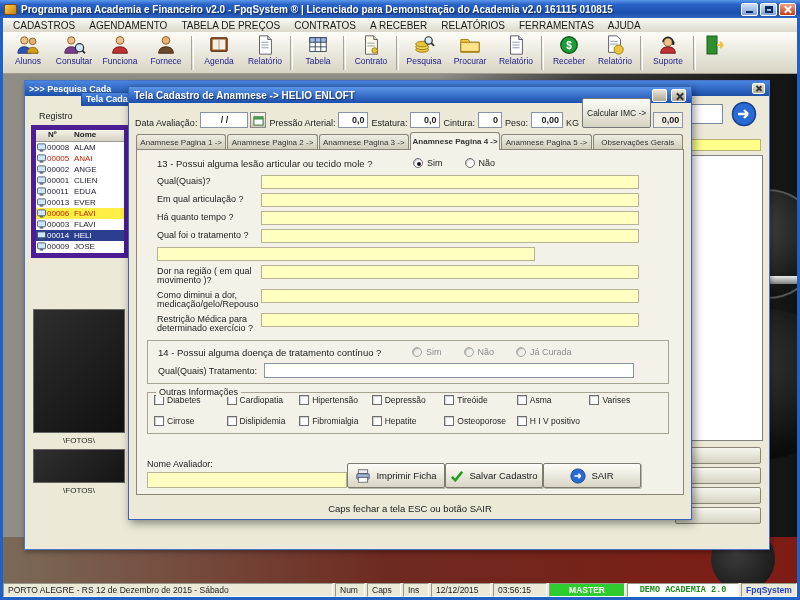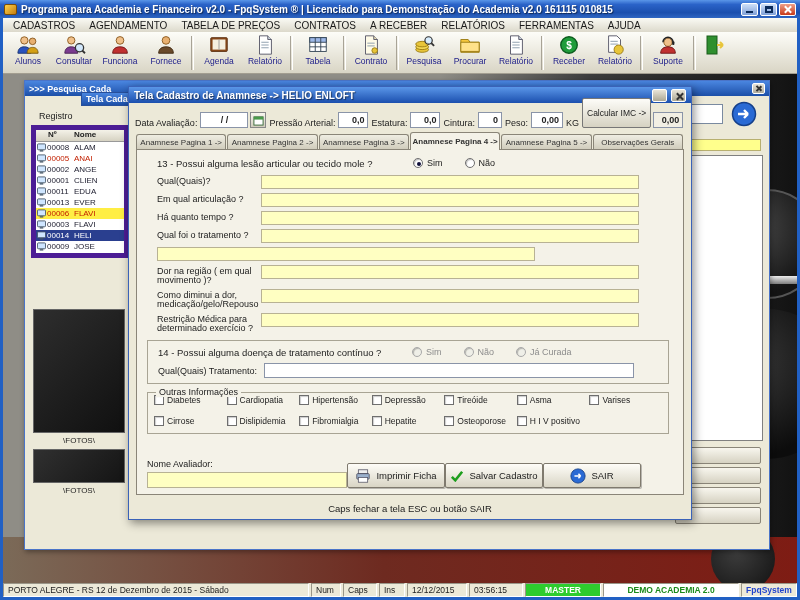--- a/index.html
+++ b/index.html
@@ -662,17 +662,17 @@
   </div>
 
   <div class="statusbar">
     <span class="sseg s-loc">PORTO ALEGRE - RS 12 de Dezembro de 2015 - Sábado</span>
     <span class="sseg" style="width:30px;">Num</span>
     <span class="sseg" style="width:34px;">Caps</span>
     <span class="sseg" style="width:26px;">Ins</span>
     <span class="sseg" style="width:60px;">12/12/2015</span>
     <span class="sseg" style="width:54px;">03:56:15</span>
     <span class="sseg s-master" style="width:76px;">MASTER</span>
-    <span class="sseg s-client" style="width:136px;">DEMO ACADEMIA 2.0</span>
+    <span class="sseg s-client" style="width:112px;font-family:Liberation Mono, monospace;">DEMO ACADEMIA 2.0</span>
     <span class="sseg s-brand" style="width:56px;">FpqSystem</span>
   </div>
 
 </div>
 
 </body></html>

